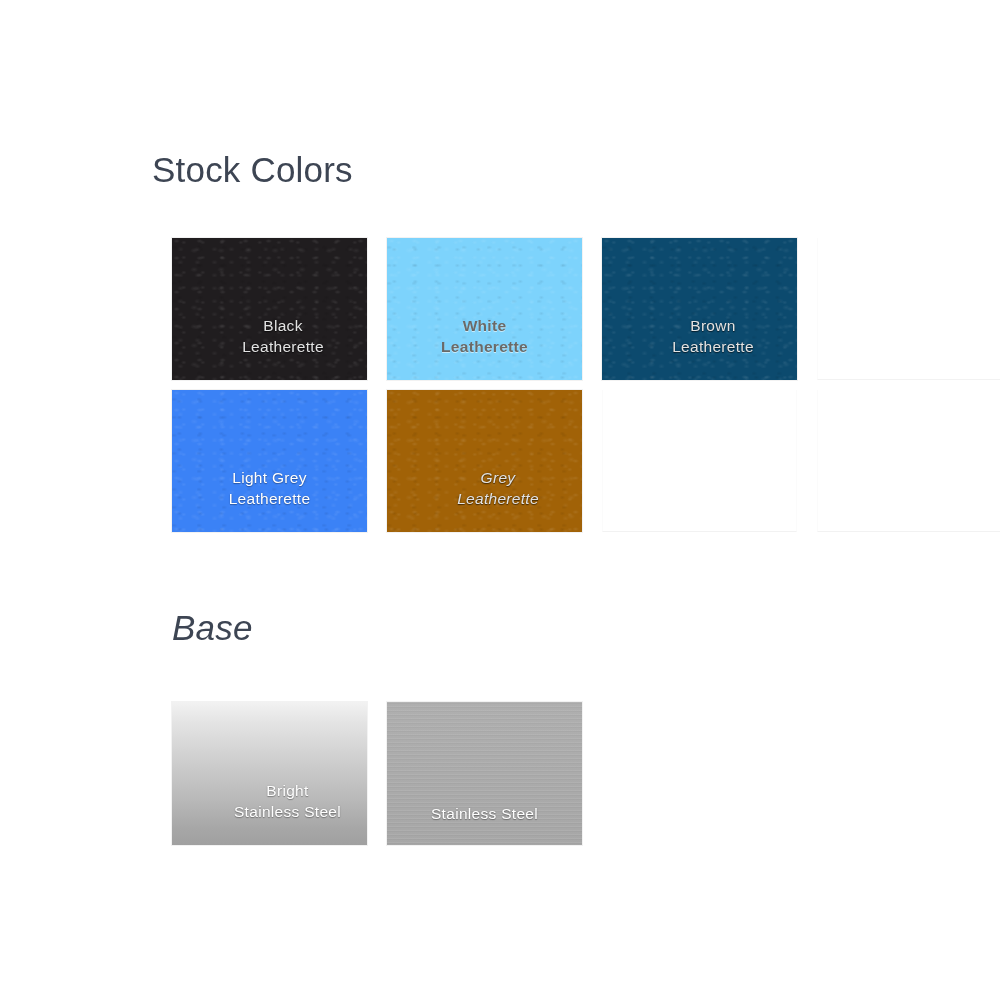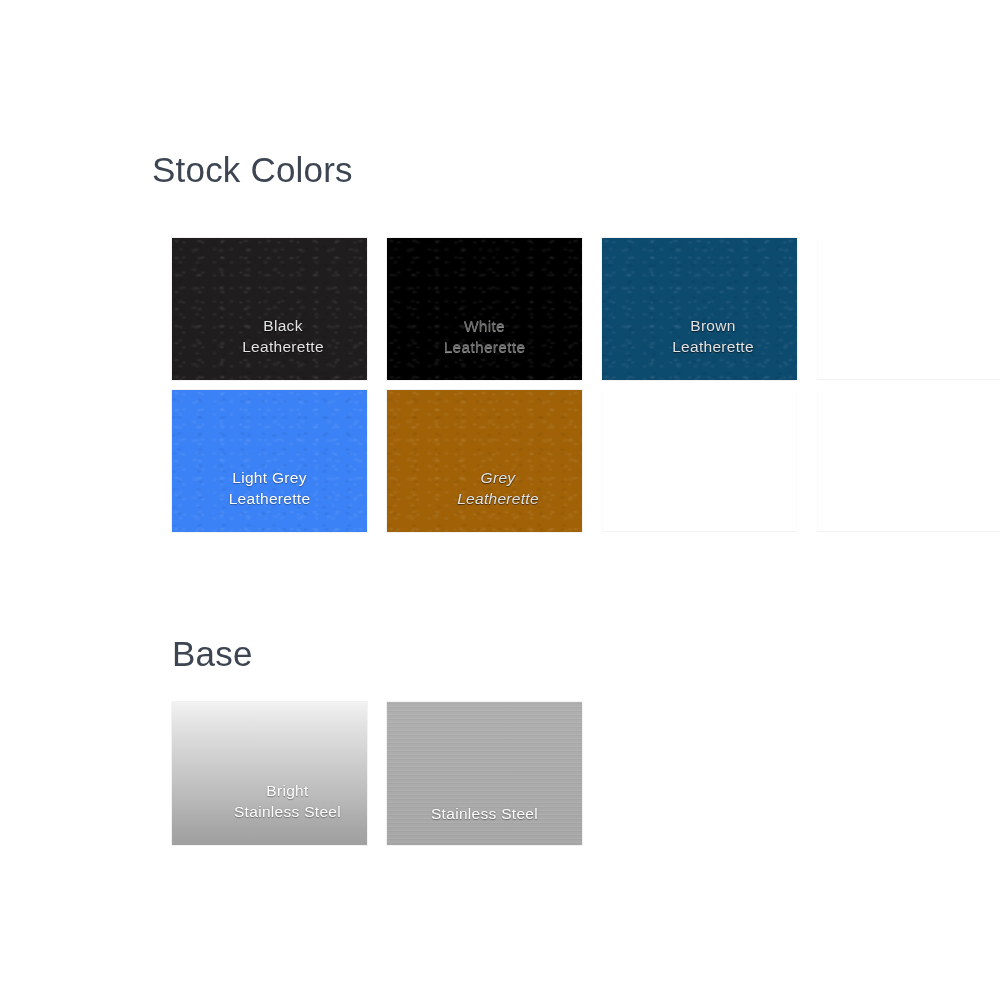--- a/index.html
+++ b/index.html
@@ -28,21 +28,21 @@
     margin: 0;
     font-family: "Liberation Sans", "DejaVu Sans", sans-serif;
     font-weight: 400;
     font-size: 35px;
     line-height: 1;
     letter-spacing: 0.2px;
     color: #3d4553;
     white-space: nowrap;
   }
   #heading-stock-colors { left: 152px; top: 152px; }
-  #heading-base        { left: 172px; top: 636px; }
+  #heading-base        { left: 172px; top: 610px; font-style: italic; }
 
   
   .swatch-grid {
     position: absolute;
     display: grid;
     grid-template-columns: repeat(4, 195px);
     column-gap: 20px;
   }
   #grid-stock-colors {
     left: 172px;
@@ -143,21 +143,21 @@
 <div class="page">
 
   <h2 class="section-heading" id="heading-stock-colors">Stock Colors</h2>
 
   <div class="swatch-grid" id="grid-stock-colors">
       <div class="swatch filled" style="background: rgb(32, 29, 31);">
         <div class="grain"></div>
         <div class="swatch-label label-light pad-two-line">Black
 Leatherette</div>
       </div>
-      <div class="swatch filled" style="background: #000000;">
+      <div class="swatch filled" style="background: #7dd3fc; font-weight: bold;">
         <div class="grain"></div>
         <div class="swatch-label label-dark pad-two-line">White
 Leatherette</div>
       </div>
       <div class="swatch filled" style="background: #0c4a6e;">
         <div class="grain"></div>
         <div class="swatch-label label-light pad-two-line">Brown
 Leatherette</div>
       </div>
       <div class="swatch empty"></div>

